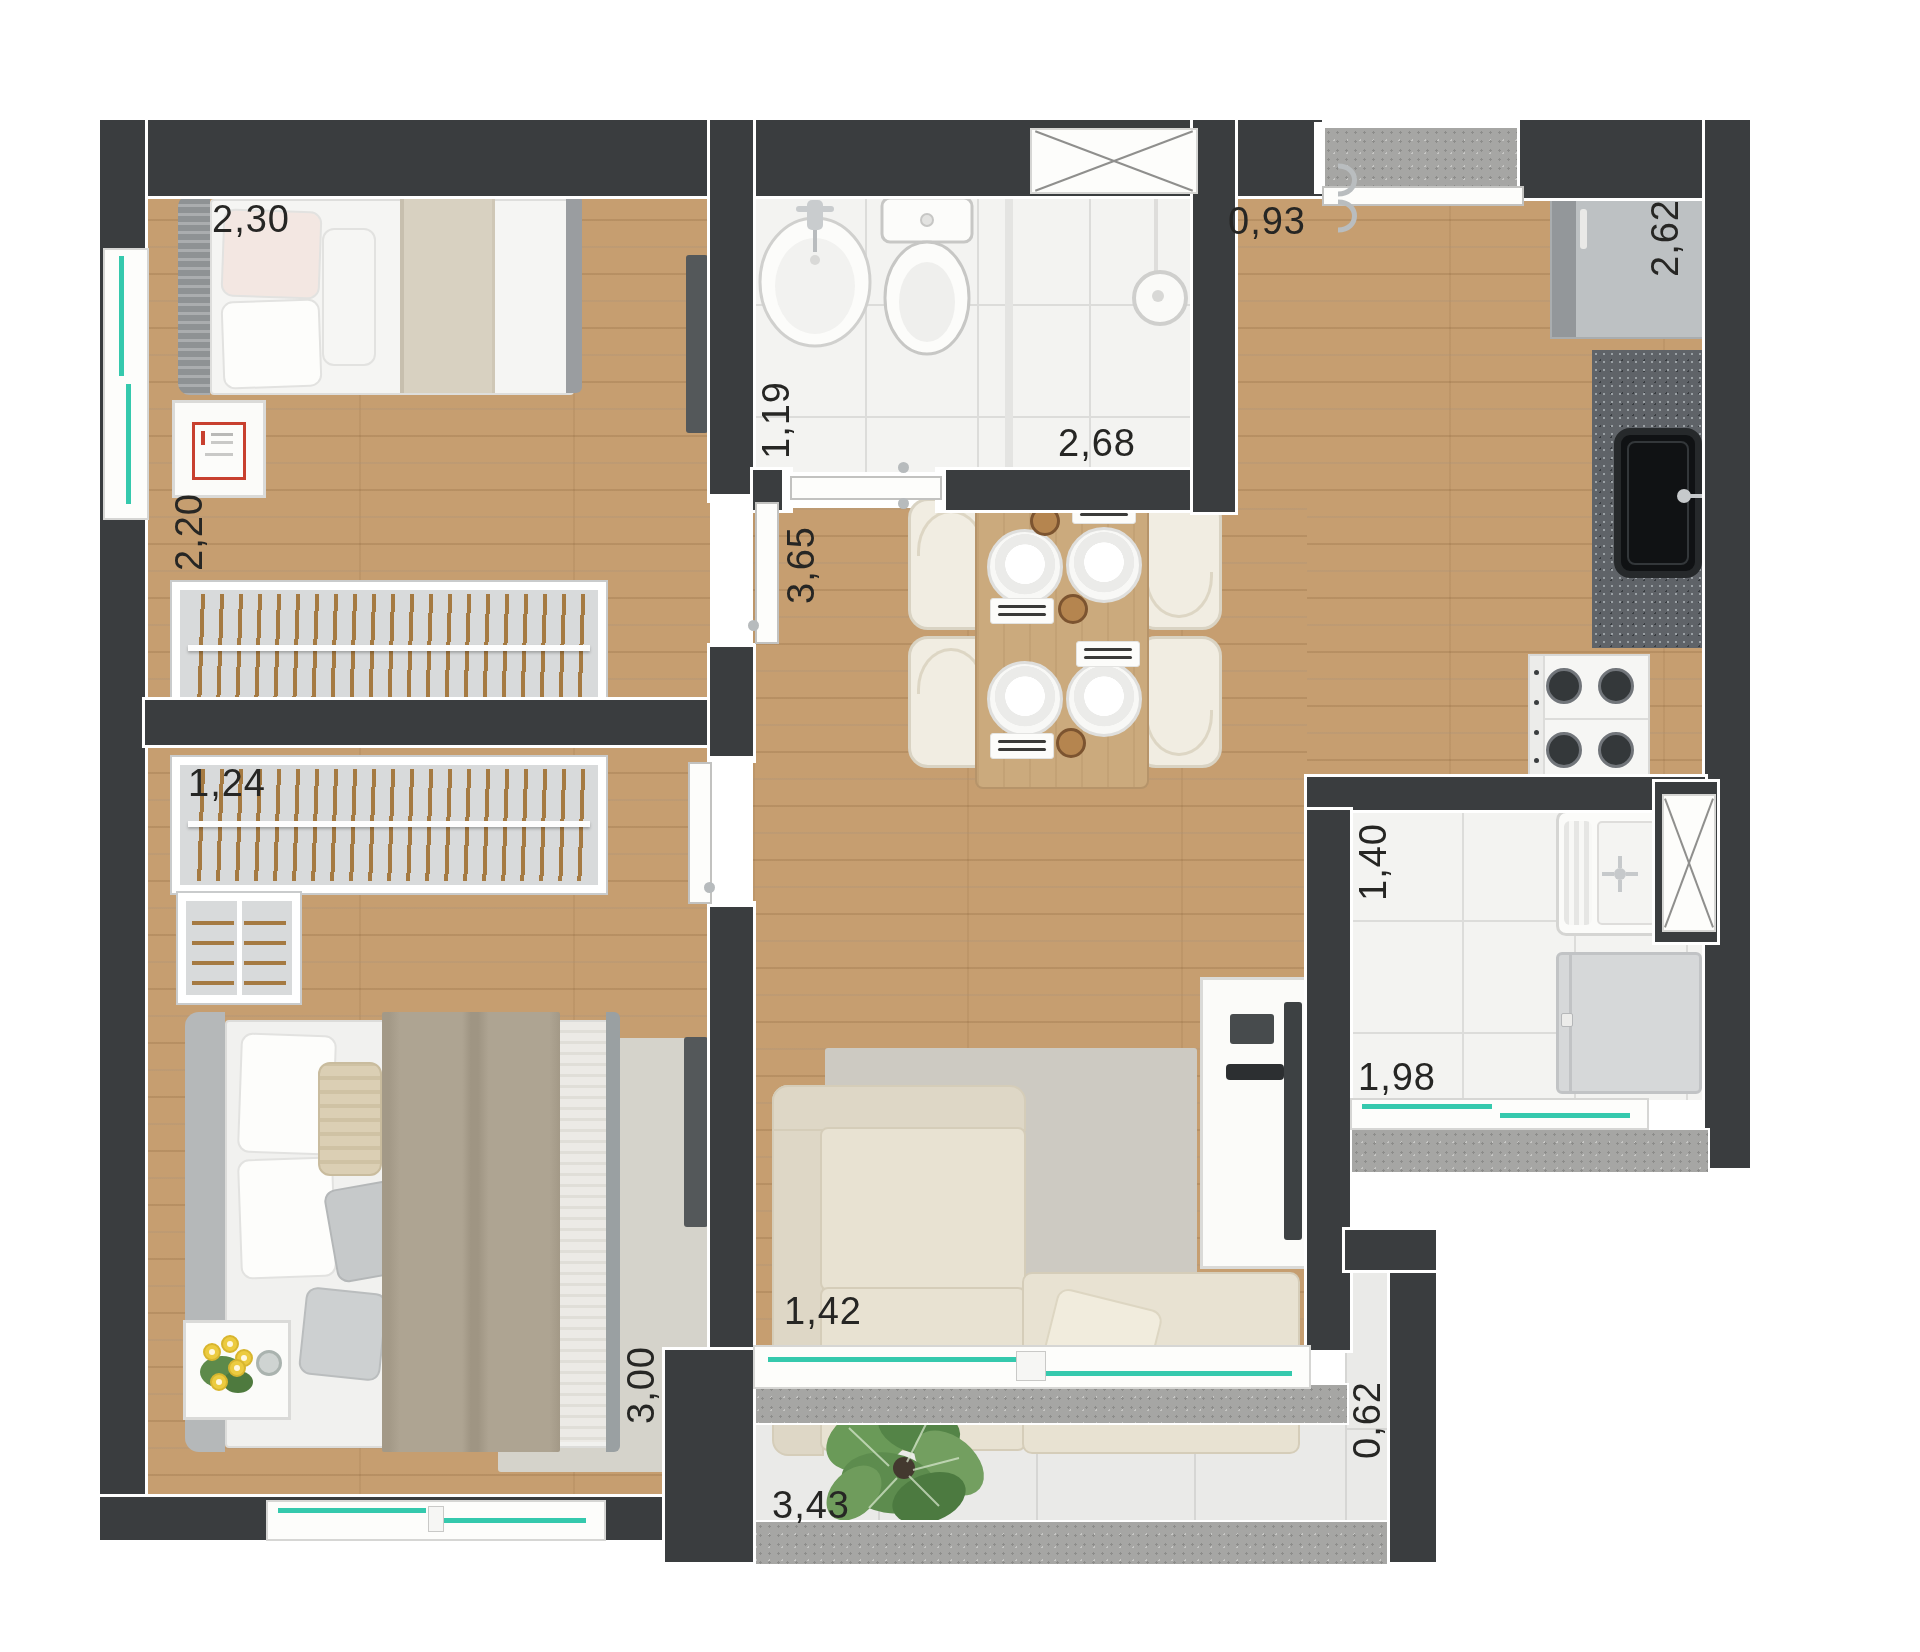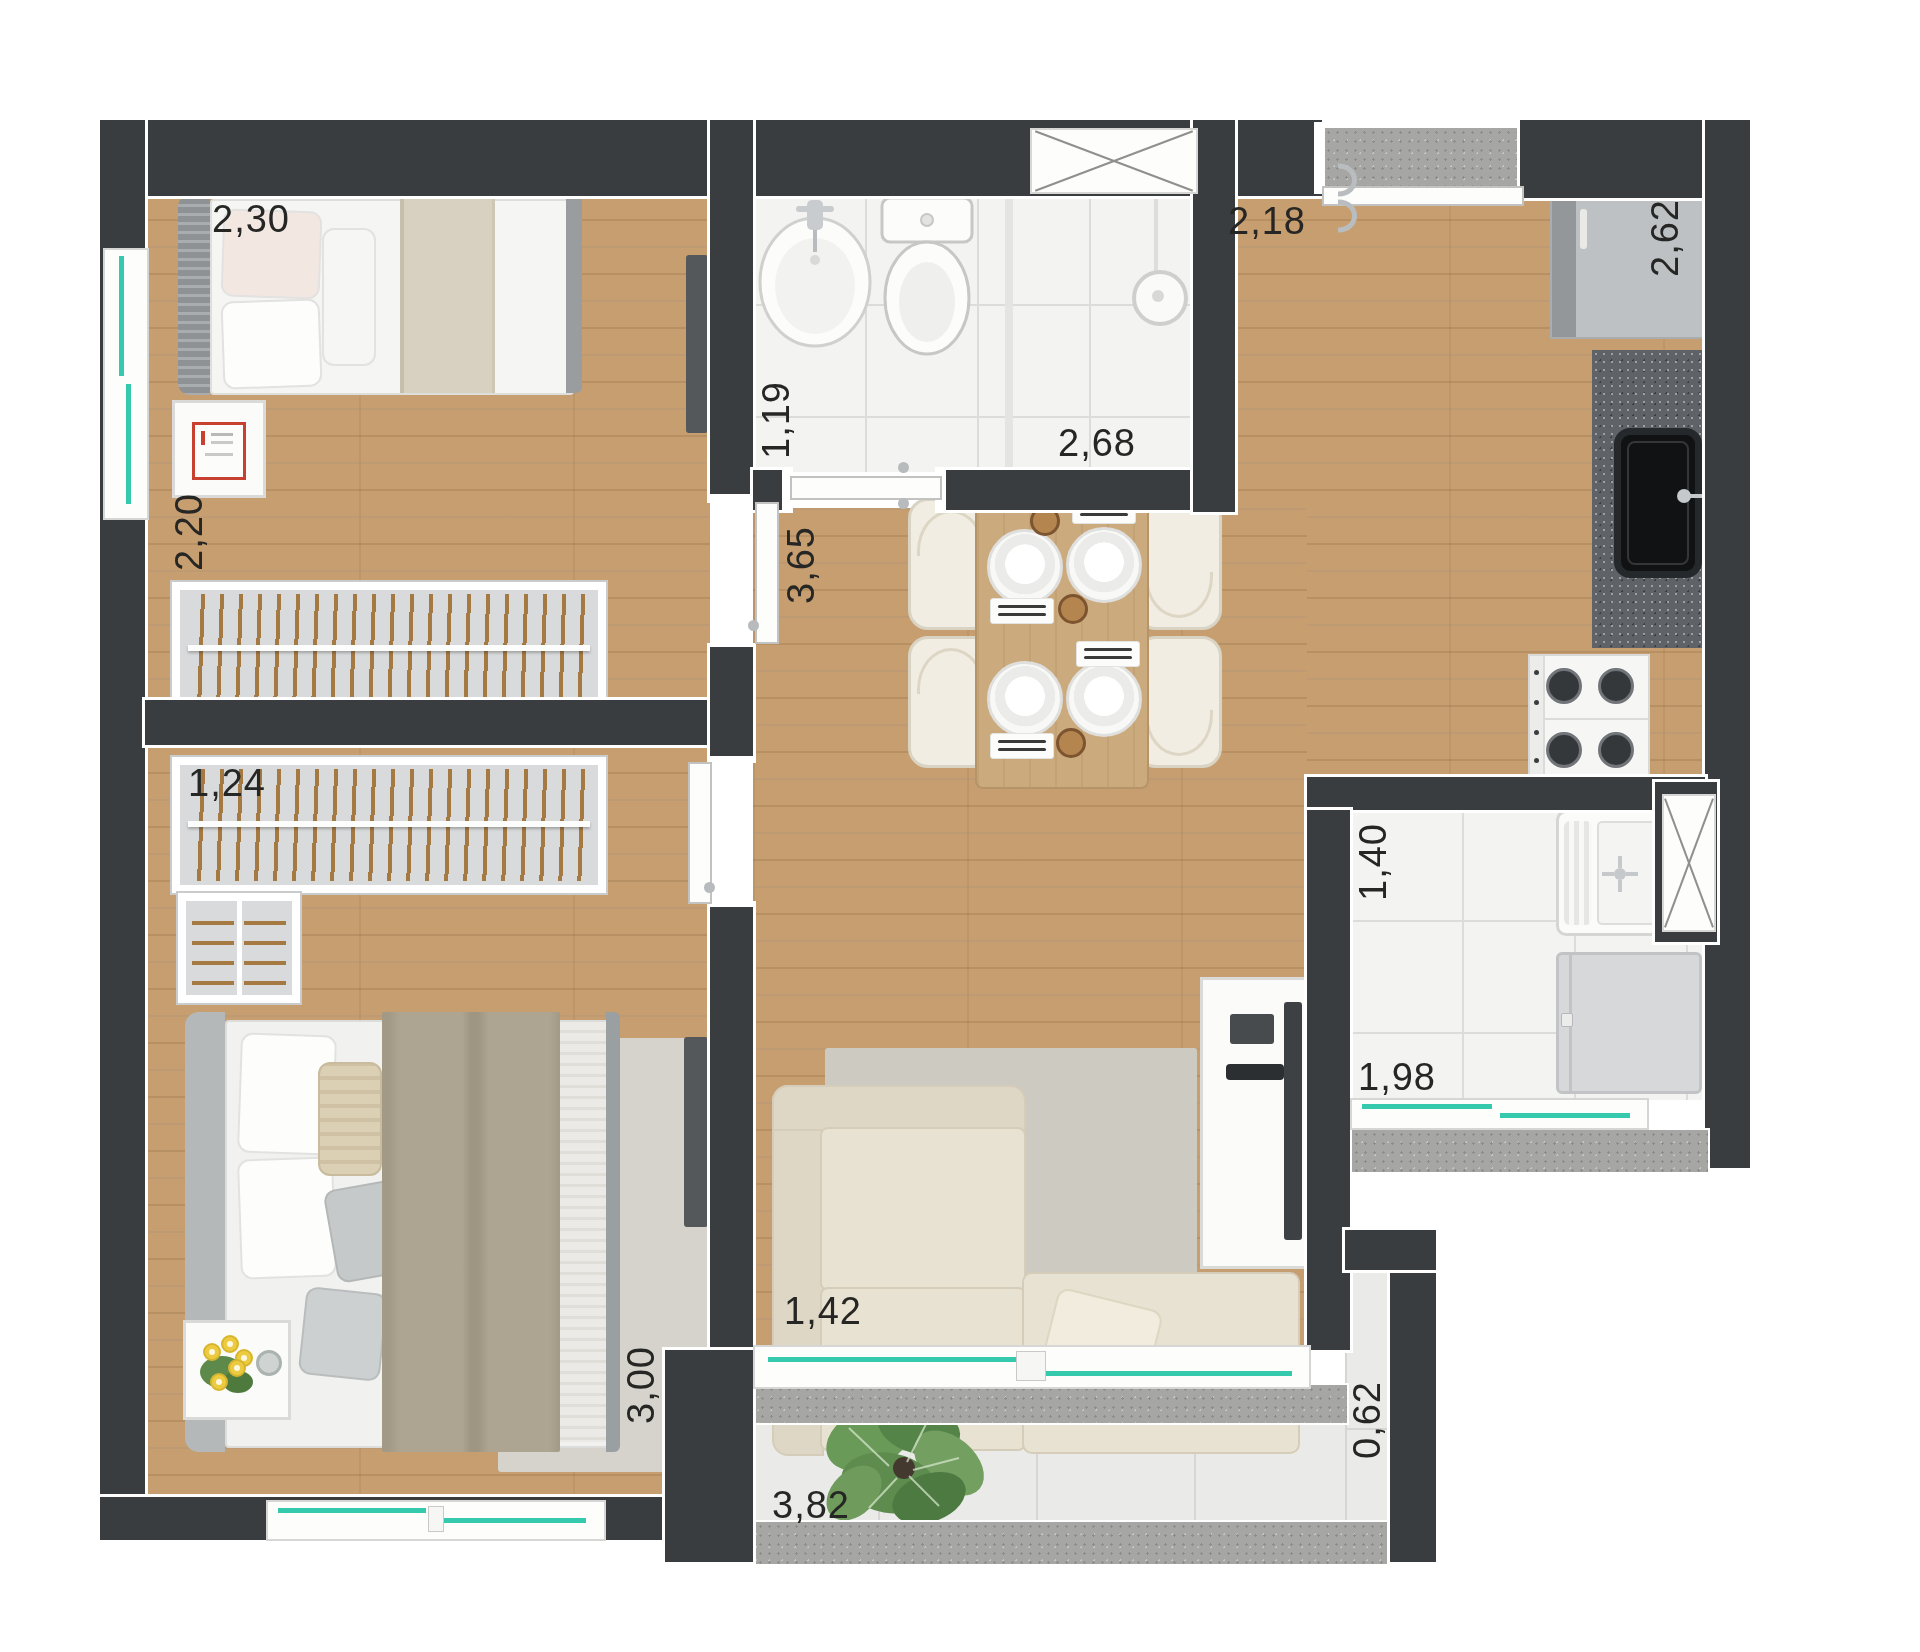--- a/index.html
+++ b/index.html
@@ -343,21 +343,21 @@
 
   <div class="jamb" style="left:1314px;top:122px;width:8px;height:72px;"></div>
 
   <div class="label" style="left:212px;top:198px;">2,30</div>
   <div class="vlabel" style="left:128px;top:512px;">2,20</div>
   <div class="label" style="left:188px;top:762px;">1,24</div>
   <div class="vlabel" style="left:580px;top:1365px;">3,00</div>
   <div class="vlabel" style="left:715px;top:400px;">1,19</div>
   <div class="vlabel" style="left:740px;top:545px;">3,65</div>
   <div class="label" style="left:1058px;top:422px;">2,68</div>
-  <div class="label" style="left:1228px;top:200px;">2,18</div>
+  <div class="label" style="left:1228px;top:200px;">0,93</div>
   <div class="vlabel" style="left:1604px;top:218px;">2,62</div>
   <div class="vlabel" style="left:1312px;top:842px;">1,40</div>
   <div class="label" style="left:1358px;top:1056px;">1,98</div>
   <div class="label" style="left:784px;top:1290px;">1,42</div>
-  <div class="label" style="left:772px;top:1484px;">3,82</div>
+  <div class="label" style="left:772px;top:1484px;">3,43</div>
   <div class="vlabel" style="left:1306px;top:1400px;">0,62</div>
 
 </div>
 
 </body></html>

